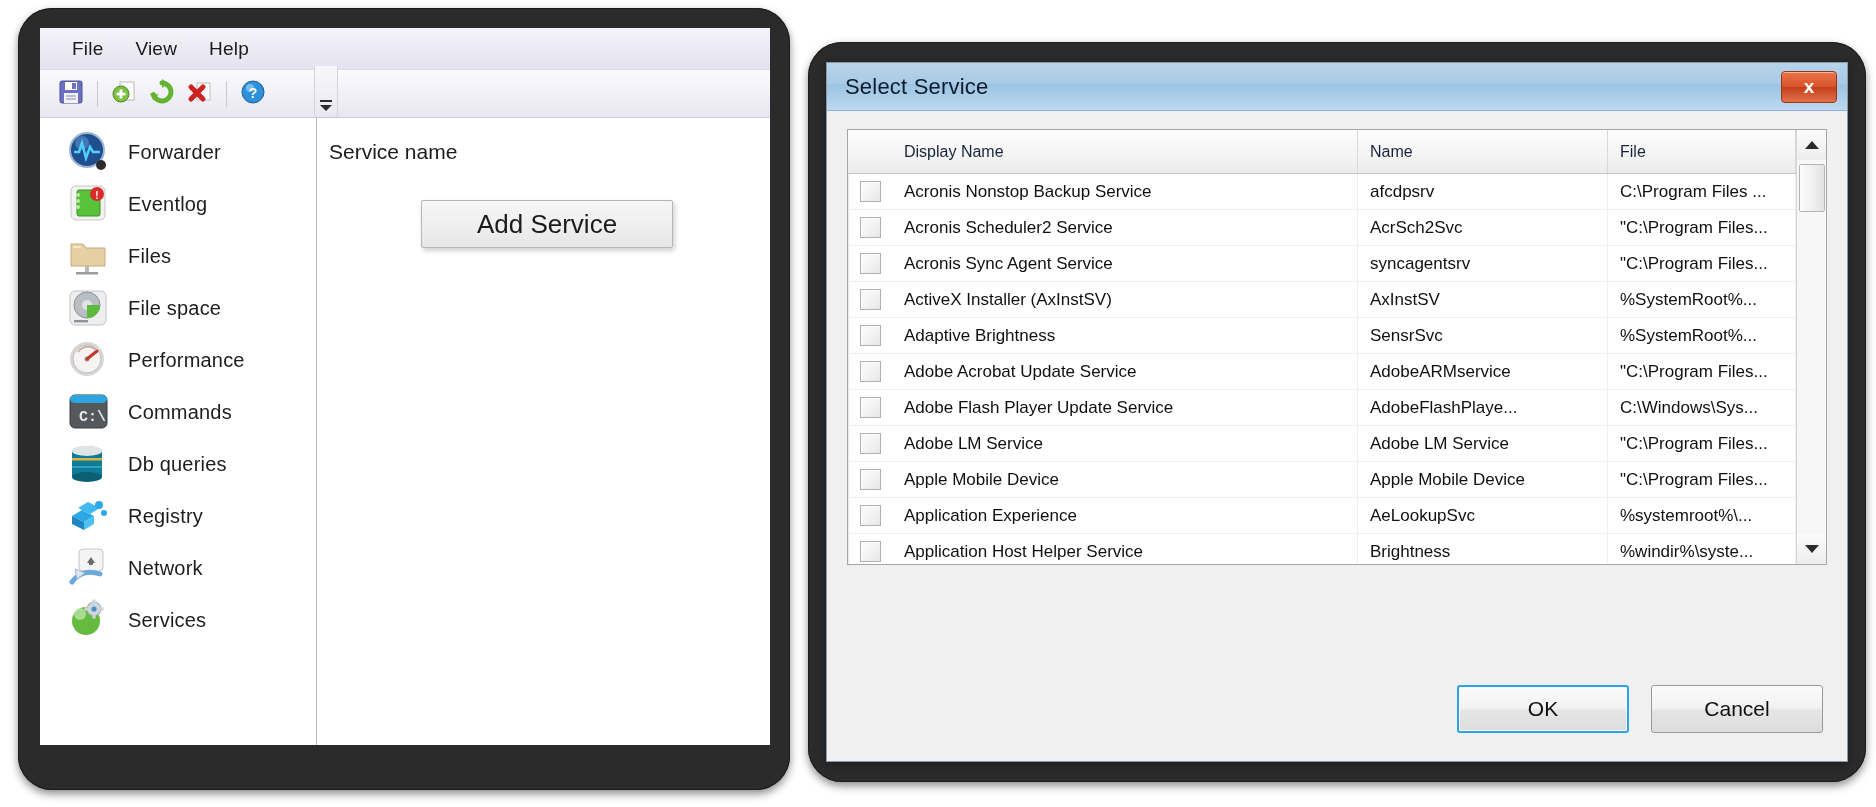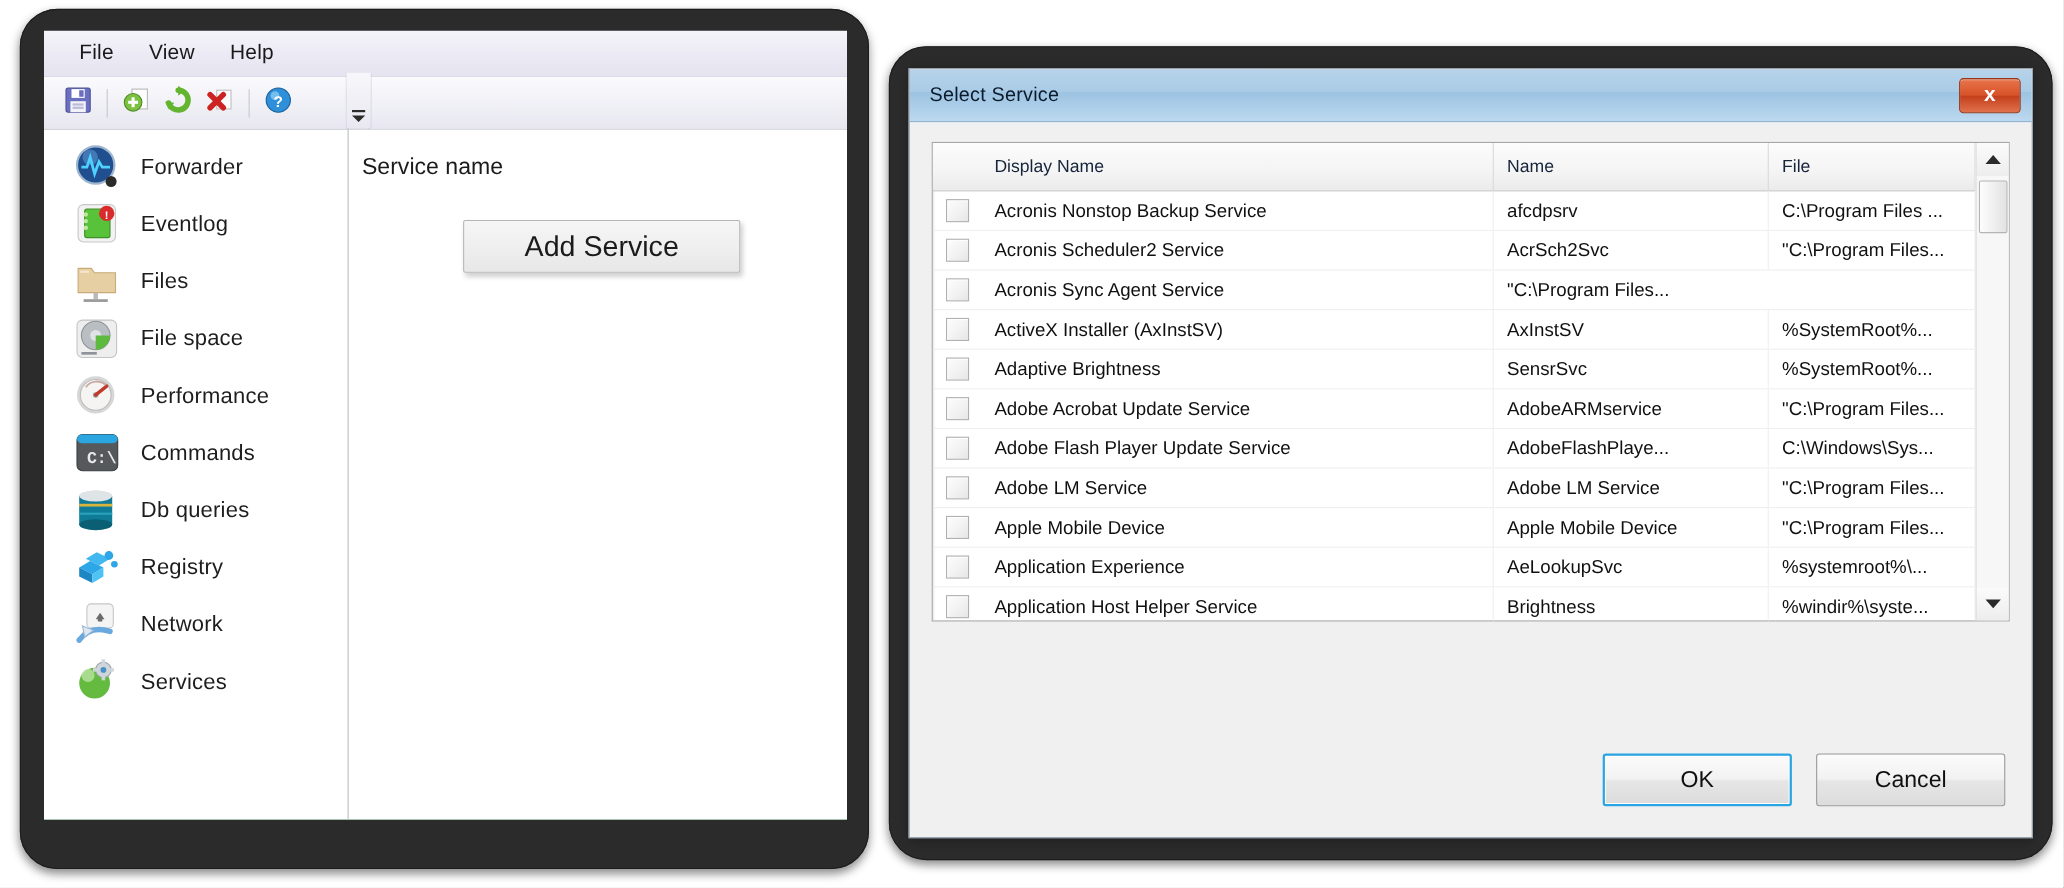--- a/index.html
+++ b/index.html
@@ -96,21 +96,21 @@
     border: 1px solid #8a9aa8;
     box-shadow: 0 2px 10px rgba(0,0,0,.35);
     overflow: hidden;
   }
   #dlg-titlebar {
     height: 48px;
     background: linear-gradient(to bottom,#b6d3ea 0%, #a9cbe6 44%, #9cc3e2 45%, #bcd9f0 100%);
     border-bottom: 1px solid #8fb4d4;
     display: flex; align-items: center; padding: 0 10px 0 18px;
   }
-  #dlg-title { font-size: 18px; color: #0c1b2b; flex: 1; letter-spacing: .2px; }
+  #dlg-title { font-size: 22px; color: #0c1b2b; flex: 1; letter-spacing: .2px; }
   #dlg-close {
     width: 56px; height: 32px; border-radius: 4px;
     background: linear-gradient(to bottom,#e8744b 0%, #d9532a 48%, #c4401c 52%, #e0714c 100%);
     border: 1px solid #9b3413;
     box-shadow: inset 0 1px 0 rgba(255,255,255,.5);
     display:flex; align-items:center; justify-content:center;
     color:#ffffff; font-size:19px; font-weight:bold; cursor:default;
     font-family: "Liberation Sans", sans-serif;
   }
 
@@ -463,20 +463,21 @@
               </div>
             <div class="cell c-disp">Acronis Scheduler2 Service</div>
             <div class="cell c-name">AcrSch2Svc</div>
             <div class="cell c-file">"C:\Program Files...</div>
           </div>
           <div class="grid-row">
             <div class="cell c-chk">
                 <span class="chk"></span>
               </div>
             <div class="cell c-disp">Acronis Sync Agent Service</div>
+            <div class="cell c-name">syncagentsrv</div>
             <div class="cell c-file">"C:\Program Files...</div>
           </div>
           <div class="grid-row">
             <div class="cell c-chk">
                 <span class="chk"></span>
               </div>
             <div class="cell c-disp">ActiveX Installer (AxInstSV)</div>
             <div class="cell c-name">AxInstSV</div>
             <div class="cell c-file">%SystemRoot%...</div>
           </div>

